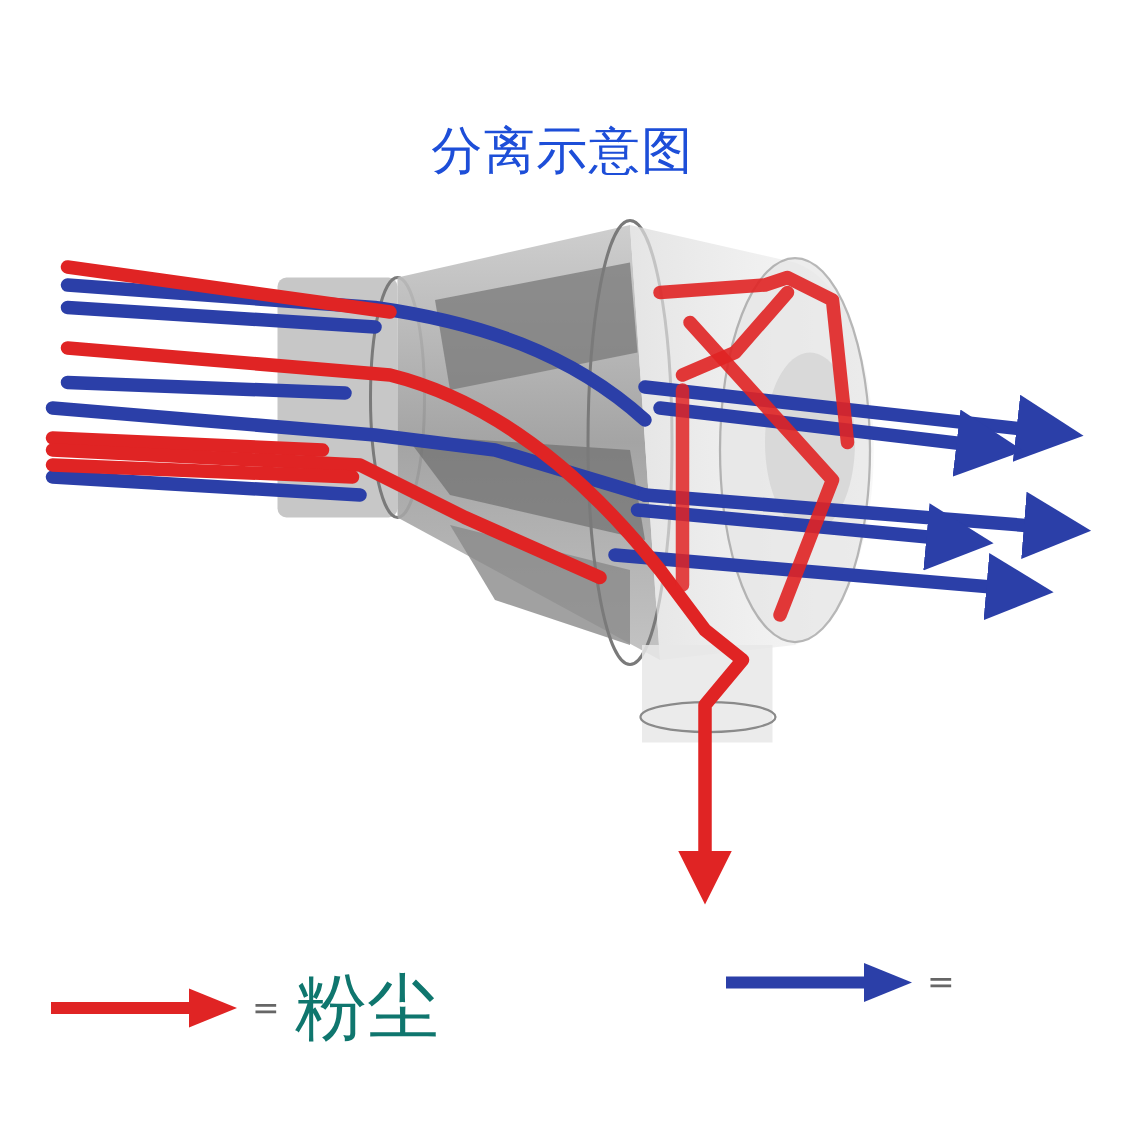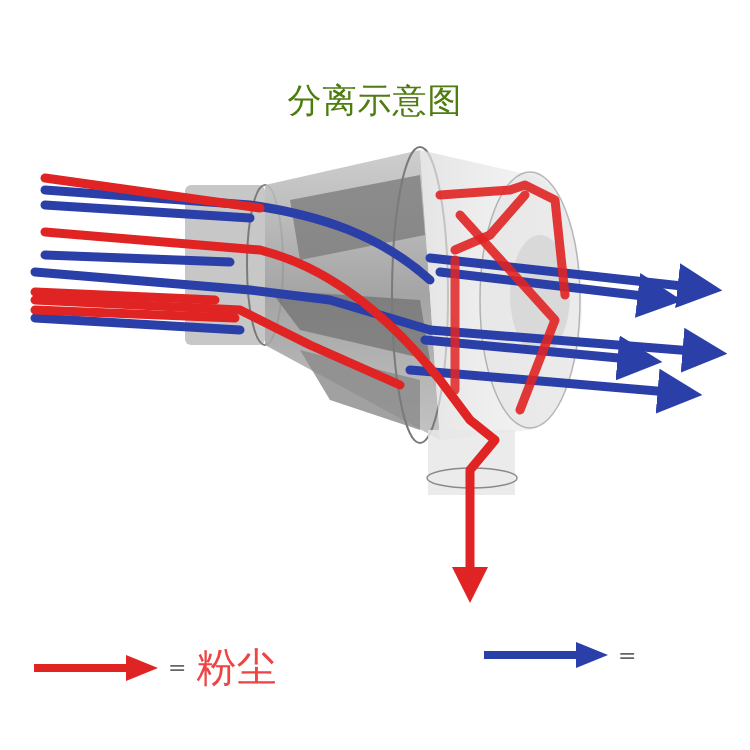--- a/index.html
+++ b/index.html
@@ -1,23 +1,23 @@
 <!DOCTYPE html>
 <html><head>
 <meta charset="utf-8">
 <style>
   html, body { margin: 0; padding: 0; background: #ffffff; }
   body { width: 750px; height: 750px; position: relative; overflow: hidden;
          font-family: "DejaVu Sans", "Liberation Sans", sans-serif; }
   .title { position: absolute; left: 0; top: 78px; width: 750px; text-align: center;
-           font-size: 34px; color: #4d7c0f; letter-spacing: 1px; }
+           font-size: 34px; color: #1d4ed8; letter-spacing: 1px; }
   svg.diagram { position: absolute; left: 0; top: 0; }
   .legend-item { position: absolute; display: flex; align-items: center; }
   .legend-eq { font-size: 22px; color: #666; margin: 0 10px 0 8px; }
-  .legend-label { font-size: 40px; color: #ef4444; }
+  .legend-label { font-size: 48px; color: #0f766e; }
 </style>
 </head>
 <body>
 
 <div class="title">分离示意图</div>
 
 <svg class="diagram" width="750" height="750" viewBox="0 0 750 750">
   <defs>
     <linearGradient id="gHousing" x1="0" y1="0" x2="0" y2="1">
       <stop offset="0" stop-color="#c9c9c9"></stop>

